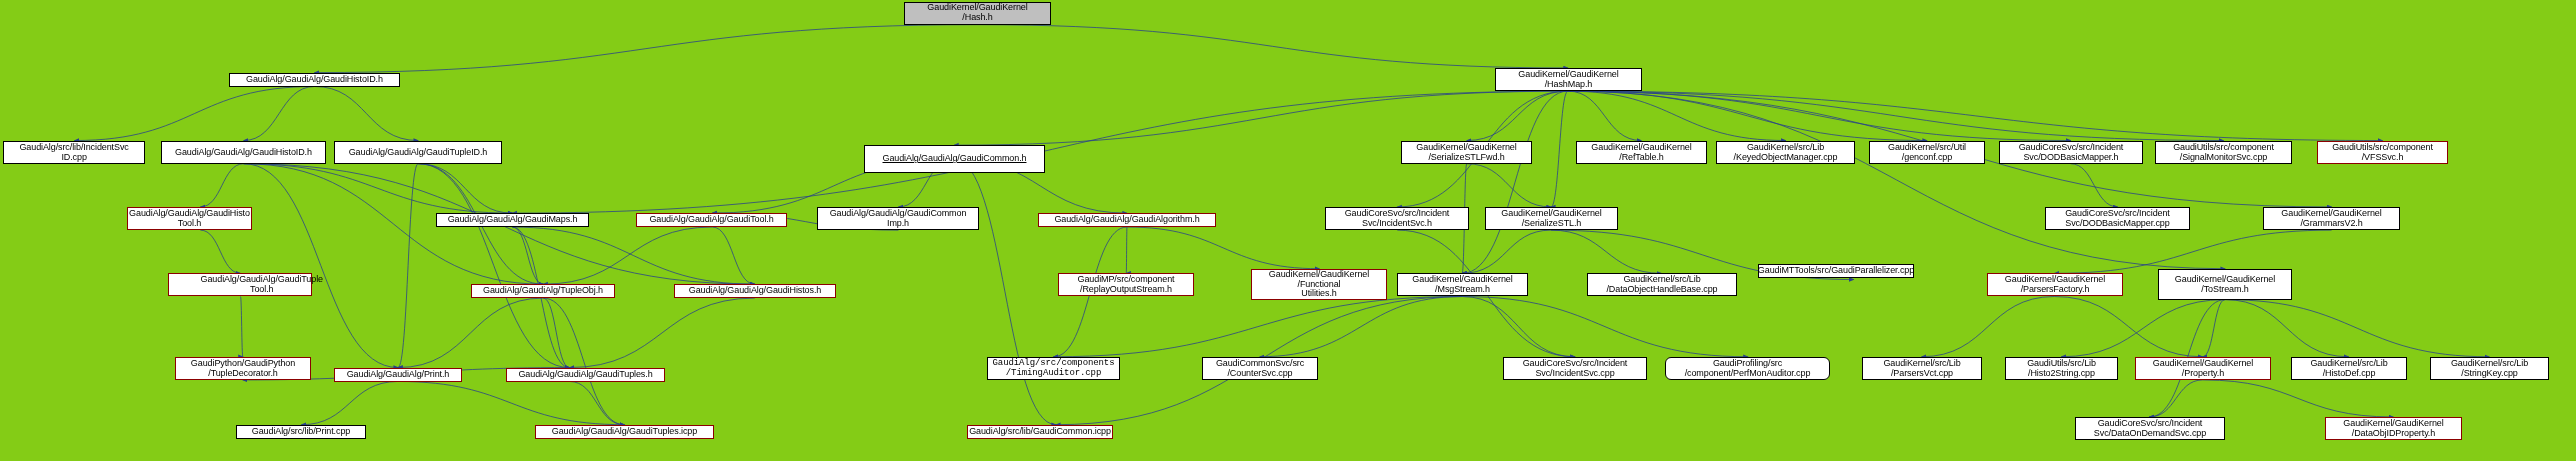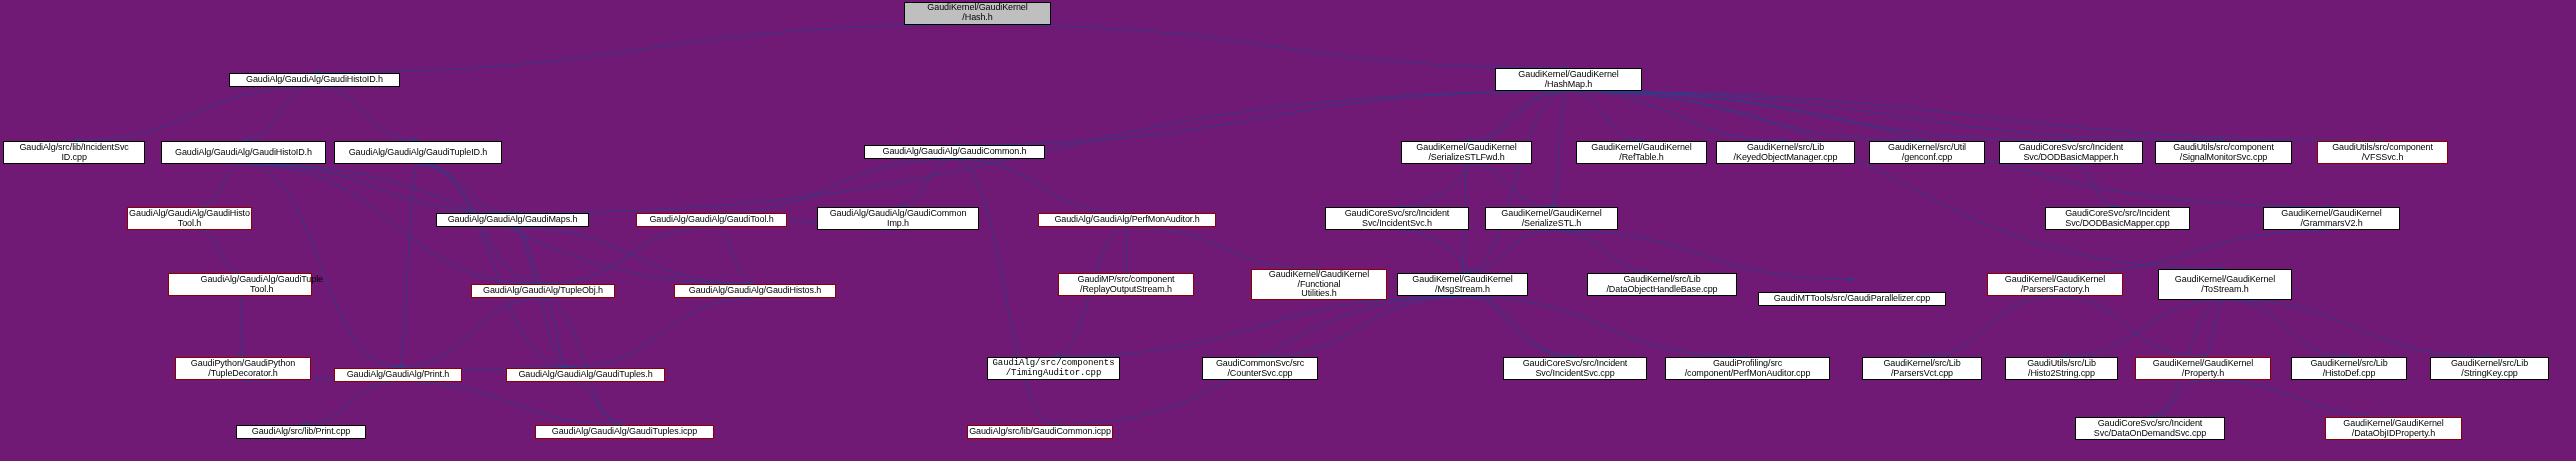--- a/index.html
+++ b/index.html
@@ -4,21 +4,21 @@
 <style>
   html, body {
     margin: 0;
     padding: 0;
     background: #ffffff;
   }
   #canvas {
     position: relative;
     width: 2576px;
     height: 461px;
-    background: #701a75;
+    background: #84cc16;
     font-family: "Liberation Sans", sans-serif;
     overflow: hidden;
   }
   svg.edges {
     position: absolute;
     left: 0;
     top: 0;
     width: 2576px;
     height: 461px;
     pointer-events: none;
@@ -137,39 +137,39 @@
       <div class="node black" style="left: 1495px; top: 68px; width: 147px; height: 23px;">GaudiKernel/GaudiKernel
 /HashMap.h</div>
       <div class="node black" style="left: 229px; top: 73px; width: 171px; height: 14px;">GaudiAlg/GaudiAlg/GaudiHistoID.h</div>
       <div class="node black" style="left: 3.1px; top: 141px; width: 142px; height: 23px;">GaudiAlg/src/lib/IncidentSvc
 ID.cpp</div>
       <div class="node black" style="left: 161px; top: 141px; width: 165px; height: 23px;">GaudiAlg/GaudiAlg/GaudiHistoID.h</div>
       <div class="node black" style="left: 334px; top: 141px; width: 168px; height: 23px;">GaudiAlg/GaudiAlg/GaudiTupleID.h</div>
       <div class="node " style="left: 127px; top: 207px; width: 125px; height: 23px;">GaudiAlg/GaudiAlg/GaudiHisto
 Tool.h</div>
       <div class="node black" style="left: 436px; top: 213px; width: 153px; height: 14px;">GaudiAlg/GaudiAlg/GaudiMaps.h</div>
-      <div class="node black" style="left: 864px; top: 145px; width: 181px; height: 14px;">GaudiAlg/GaudiAlg/GaudiCommon.h</div>
+      <div class="node black" style="left: 864px; top: 145px; width: 181px; height: 28px; text-decoration: underline;">GaudiAlg/GaudiAlg/GaudiCommon.h</div>
       <div class="node black" style="left: 1401px; top: 141px; width: 131px; height: 23px;">GaudiKernel/GaudiKernel
 /SerializeSTLFwd.h</div>
       <div class="node black" style="left: 1576px; top: 141px; width: 131px; height: 23px;">GaudiKernel/GaudiKernel
 /RefTable.h</div>
       <div class="node black" style="left: 1716px; top: 141px; width: 139px; height: 23px;">GaudiKernel/src/Lib
 /KeyedObjectManager.cpp</div>
       <div class="node black" style="left: 1869px; top: 141px; width: 116px; height: 23px;">GaudiKernel/src/Util
 /genconf.cpp</div>
       <div class="node black" style="left: 1999px; top: 141px; width: 144px; height: 23px;">GaudiCoreSvc/src/Incident
 Svc/DODBasicMapper.h</div>
       <div class="node black" style="left: 2155px; top: 141px; width: 137px; height: 23px;">GaudiUtils/src/component
 /SignalMonitorSvc.cpp</div>
       <div class="node " style="left: 2317px; top: 141px; width: 131px; height: 23px;">GaudiUtils/src/component
 /VFSSvc.h</div>
       <div class="node " style="left: 636px; top: 213px; width: 151px; height: 14px;">GaudiAlg/GaudiAlg/GaudiTool.h</div>
       <div class="node black" style="left: 817px; top: 207px; width: 162px; height: 23px;">GaudiAlg/GaudiAlg/GaudiCommon
 Imp.h</div>
-      <div class="node " style="left: 1038px; top: 213px; width: 178px; height: 14px;">GaudiAlg/GaudiAlg/PerfMonAuditor.h</div>
+      <div class="node " style="left: 1038px; top: 213px; width: 178px; height: 14px;">GaudiAlg/GaudiAlg/GaudiAlgorithm.h</div>
       <div class="node black" style="left: 1325px; top: 207px; width: 144px; height: 23px;">GaudiCoreSvc/src/Incident
 Svc/IncidentSvc.h</div>
       <div class="node black" style="left: 1485px; top: 207px; width: 133px; height: 23px;">GaudiKernel/GaudiKernel
 /SerializeSTL.h</div>
       <div class="node black" style="left: 2045px; top: 207px; width: 145px; height: 23px;">GaudiCoreSvc/src/Incident
 Svc/DODBasicMapper.cpp</div>
       <div class="node black" style="left: 2263px; top: 207px; width: 137px; height: 23px;">GaudiKernel/GaudiKernel
 /GrammarsV2.h</div>
       <div class="node " style="left: 168px; top: 273px; width: 144px; height: 23px; padding-left: 45px;">GaudiAlg/GaudiAlg/GaudiTuple
 Tool.h</div>
@@ -177,36 +177,36 @@
       <div class="node " style="left: 674px; top: 284px; width: 162px; height: 14px;">GaudiAlg/GaudiAlg/GaudiHistos.h</div>
       <div class="node " style="left: 1058px; top: 273px; width: 136px; height: 23px;">GaudiMP/src/component
 /ReplayOutputStream.h</div>
       <div class="node " style="left: 1251px; top: 269px; width: 136px; height: 31px;">GaudiKernel/GaudiKernel
 /Functional
 Utilities.h</div>
       <div class="node black" style="left: 1397px; top: 273px; width: 131px; height: 23px;">GaudiKernel/GaudiKernel
 /MsgStream.h</div>
       <div class="node black" style="left: 1587px; top: 273px; width: 150px; height: 23px;">GaudiKernel/src/Lib
 /DataObjectHandleBase.cpp</div>
-      <div class="node black" style="left: 1758px; top: 292px; width: 188px; height: 14px;">GaudiMTTools/src/GaudiParallelizer.cpp</div>
+      <div class="node black" style="left: 1758px; top: 264px; width: 156px; height: 14px;">GaudiMTTools/src/GaudiParallelizer.cpp</div>
       <div class="node " style="left: 1987px; top: 273px; width: 136px; height: 23px;">GaudiKernel/GaudiKernel
 /ParsersFactory.h</div>
       <div class="node black" style="left: 2158px; top: 269px; width: 134px; height: 31px;">GaudiKernel/GaudiKernel
 /ToStream.h</div>
       <div class="node " style="left: 506px; top: 368px; width: 159px; height: 14px;">GaudiAlg/GaudiAlg/GaudiTuples.h</div>
       <div class="node " style="left: 175px; top: 357px; width: 136px; height: 23px;">GaudiPython/GaudiPython
 /TupleDecorator.h</div>
       <div class="node " style="left: 334px; top: 368px; width: 128px; height: 14px;">GaudiAlg/GaudiAlg/Print.h</div>
       <div class="node black" style="left: 987px; top: 357px; width: 133px; height: 23px; font-family: Liberation Mono, monospace;">GaudiAlg/src/components
 /TimingAuditor.cpp</div>
       <div class="node black" style="left: 1202px; top: 357px; width: 116px; height: 23px;">GaudiCommonSvc/src
 /CounterSvc.cpp</div>
       <div class="node black" style="left: 1503px; top: 357px; width: 144px; height: 23px;">GaudiCoreSvc/src/Incident
 Svc/IncidentSvc.cpp</div>
-      <div class="node black" style="left: 1665px; top: 357px; width: 165px; height: 23px;">GaudiProfiling/src
+      <div class="node black" style="left: 1665px; top: 357px; width: 165px; height: 23px; border-radius: 6px;">GaudiProfiling/src
 /component/PerfMonAuditor.cpp</div>
       <div class="node black" style="left: 1862px; top: 357px; width: 120px; height: 23px;">GaudiKernel/src/Lib
 /ParsersVct.cpp</div>
       <div class="node black" style="left: 2005px; top: 357px; width: 113px; height: 23px;">GaudiUtils/src/Lib
 /Histo2String.cpp</div>
       <div class="node " style="left: 2135px; top: 357px; width: 136px; height: 23px;">GaudiKernel/GaudiKernel
 /Property.h</div>
       <div class="node black" style="left: 2291px; top: 357px; width: 116px; height: 23px;">GaudiKernel/src/Lib
 /HistoDef.cpp</div>
       <div class="node black" style="left: 2430px; top: 357px; width: 119px; height: 23px;">GaudiKernel/src/Lib

